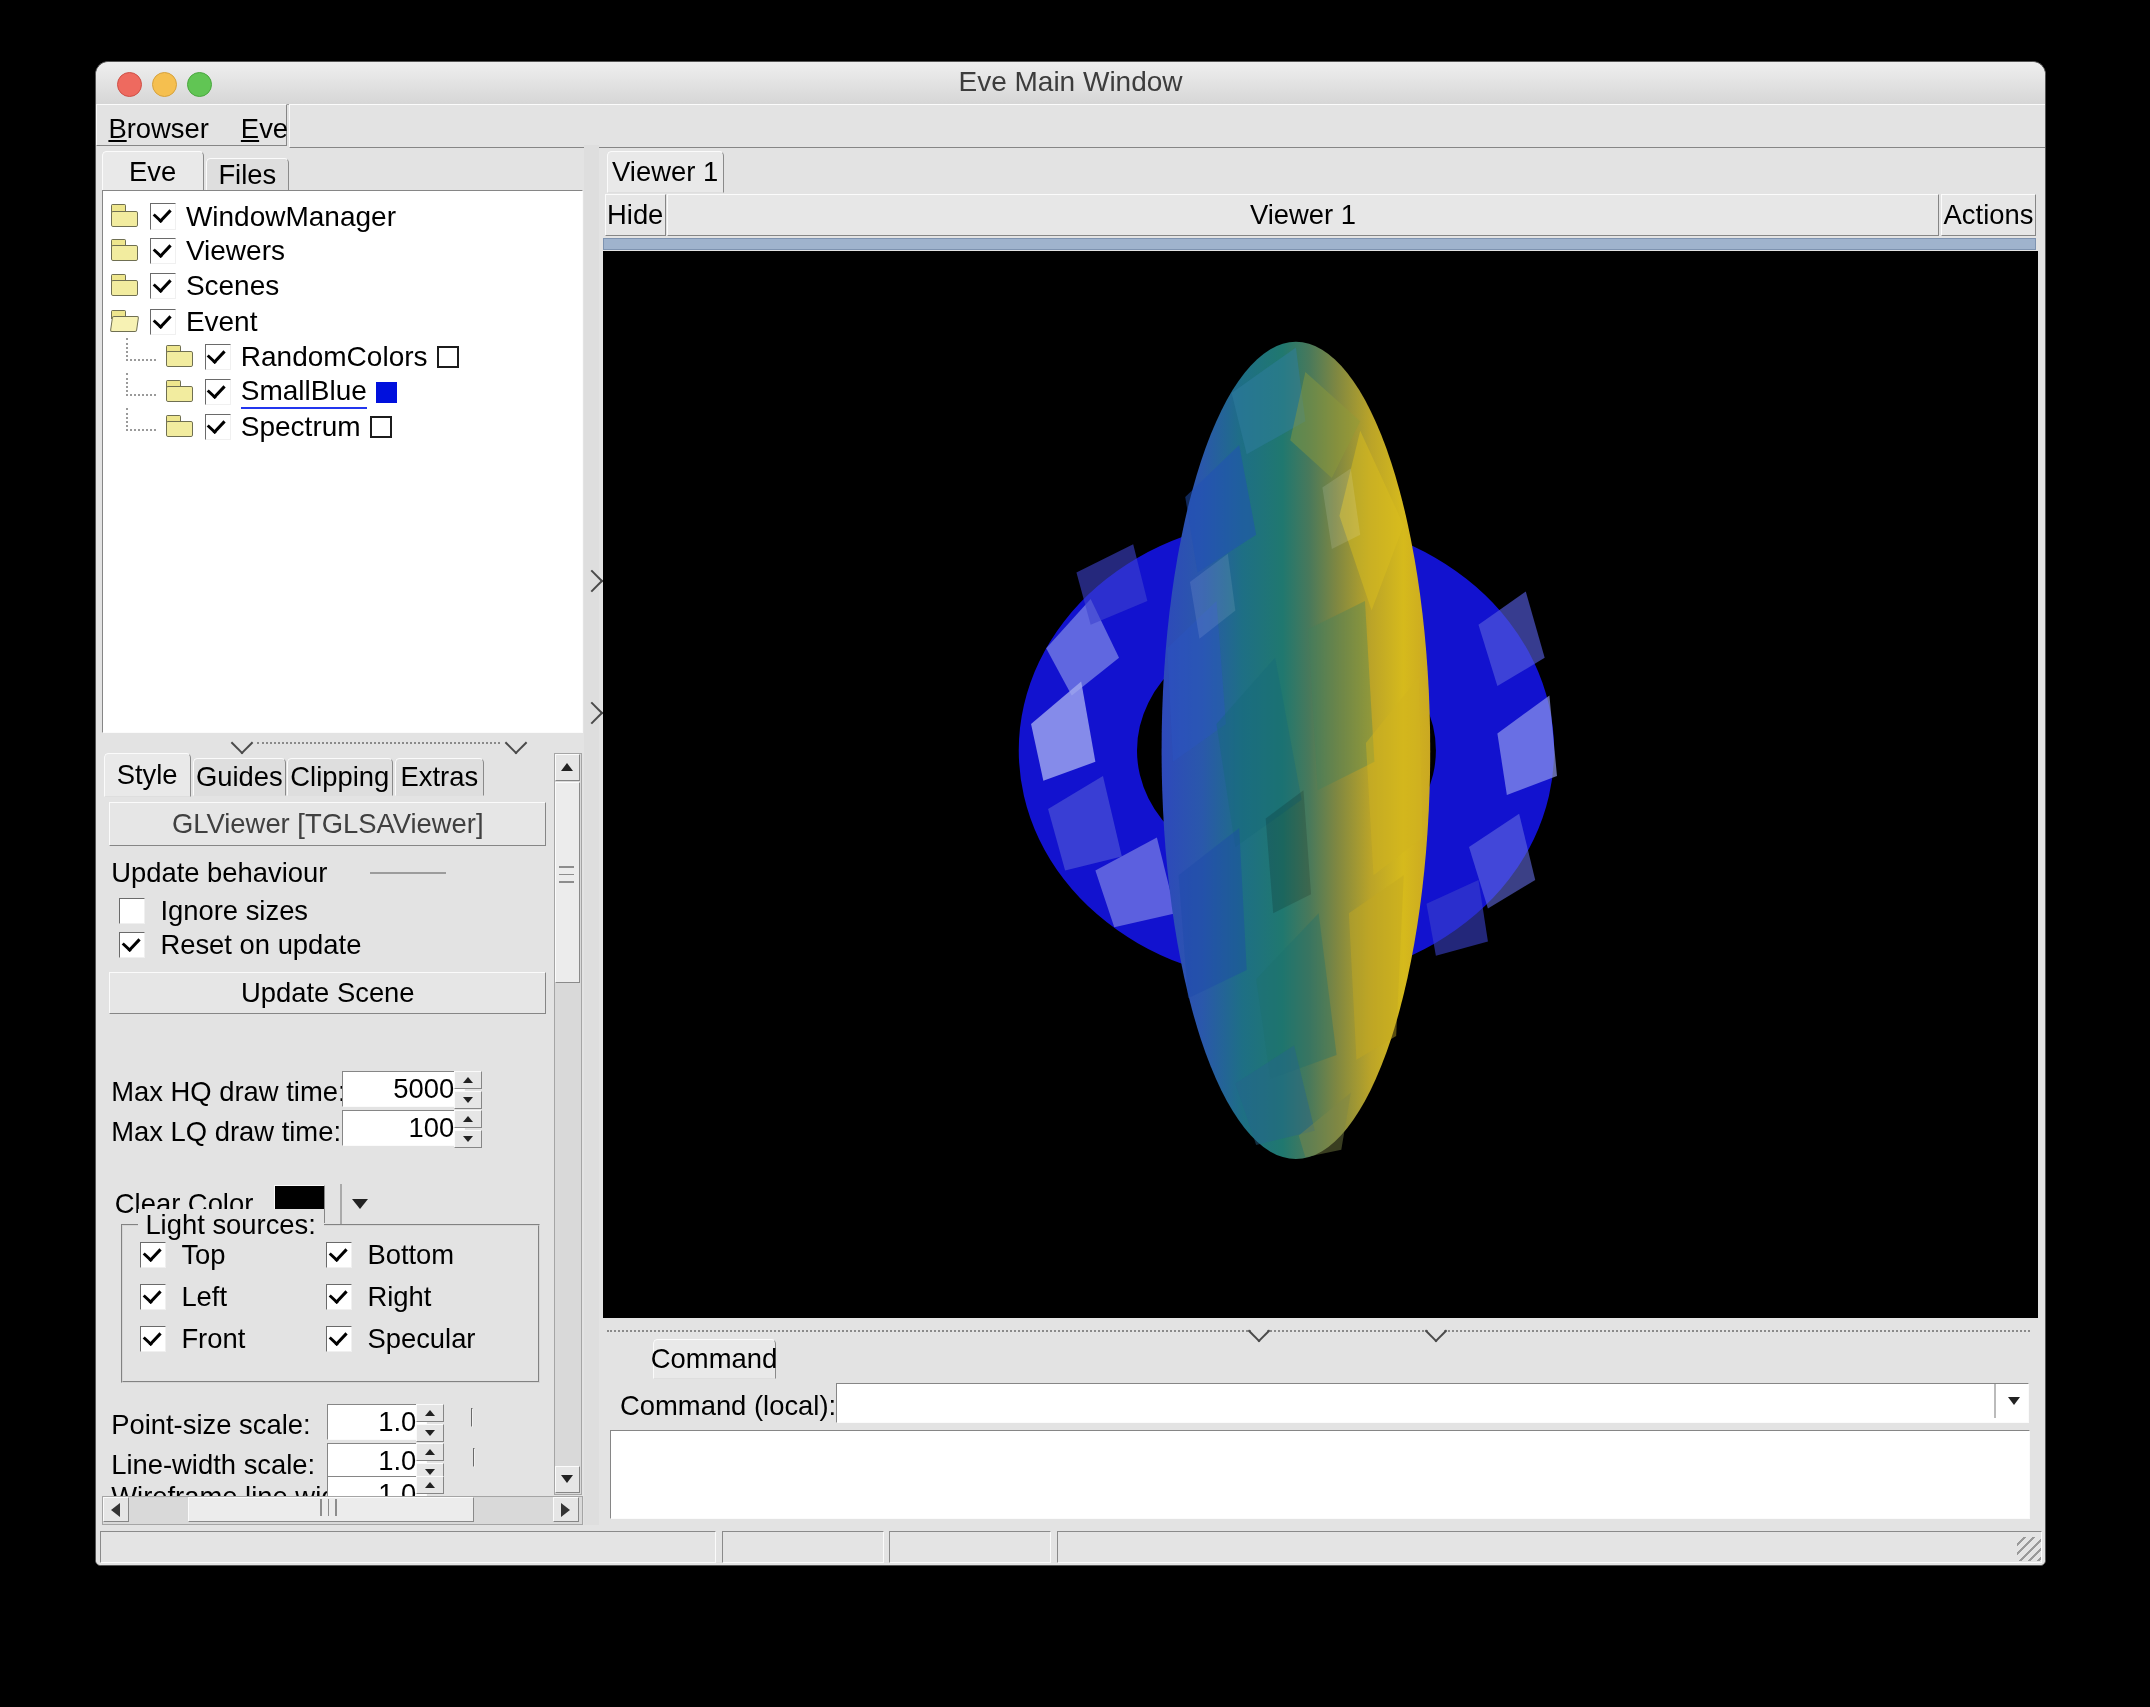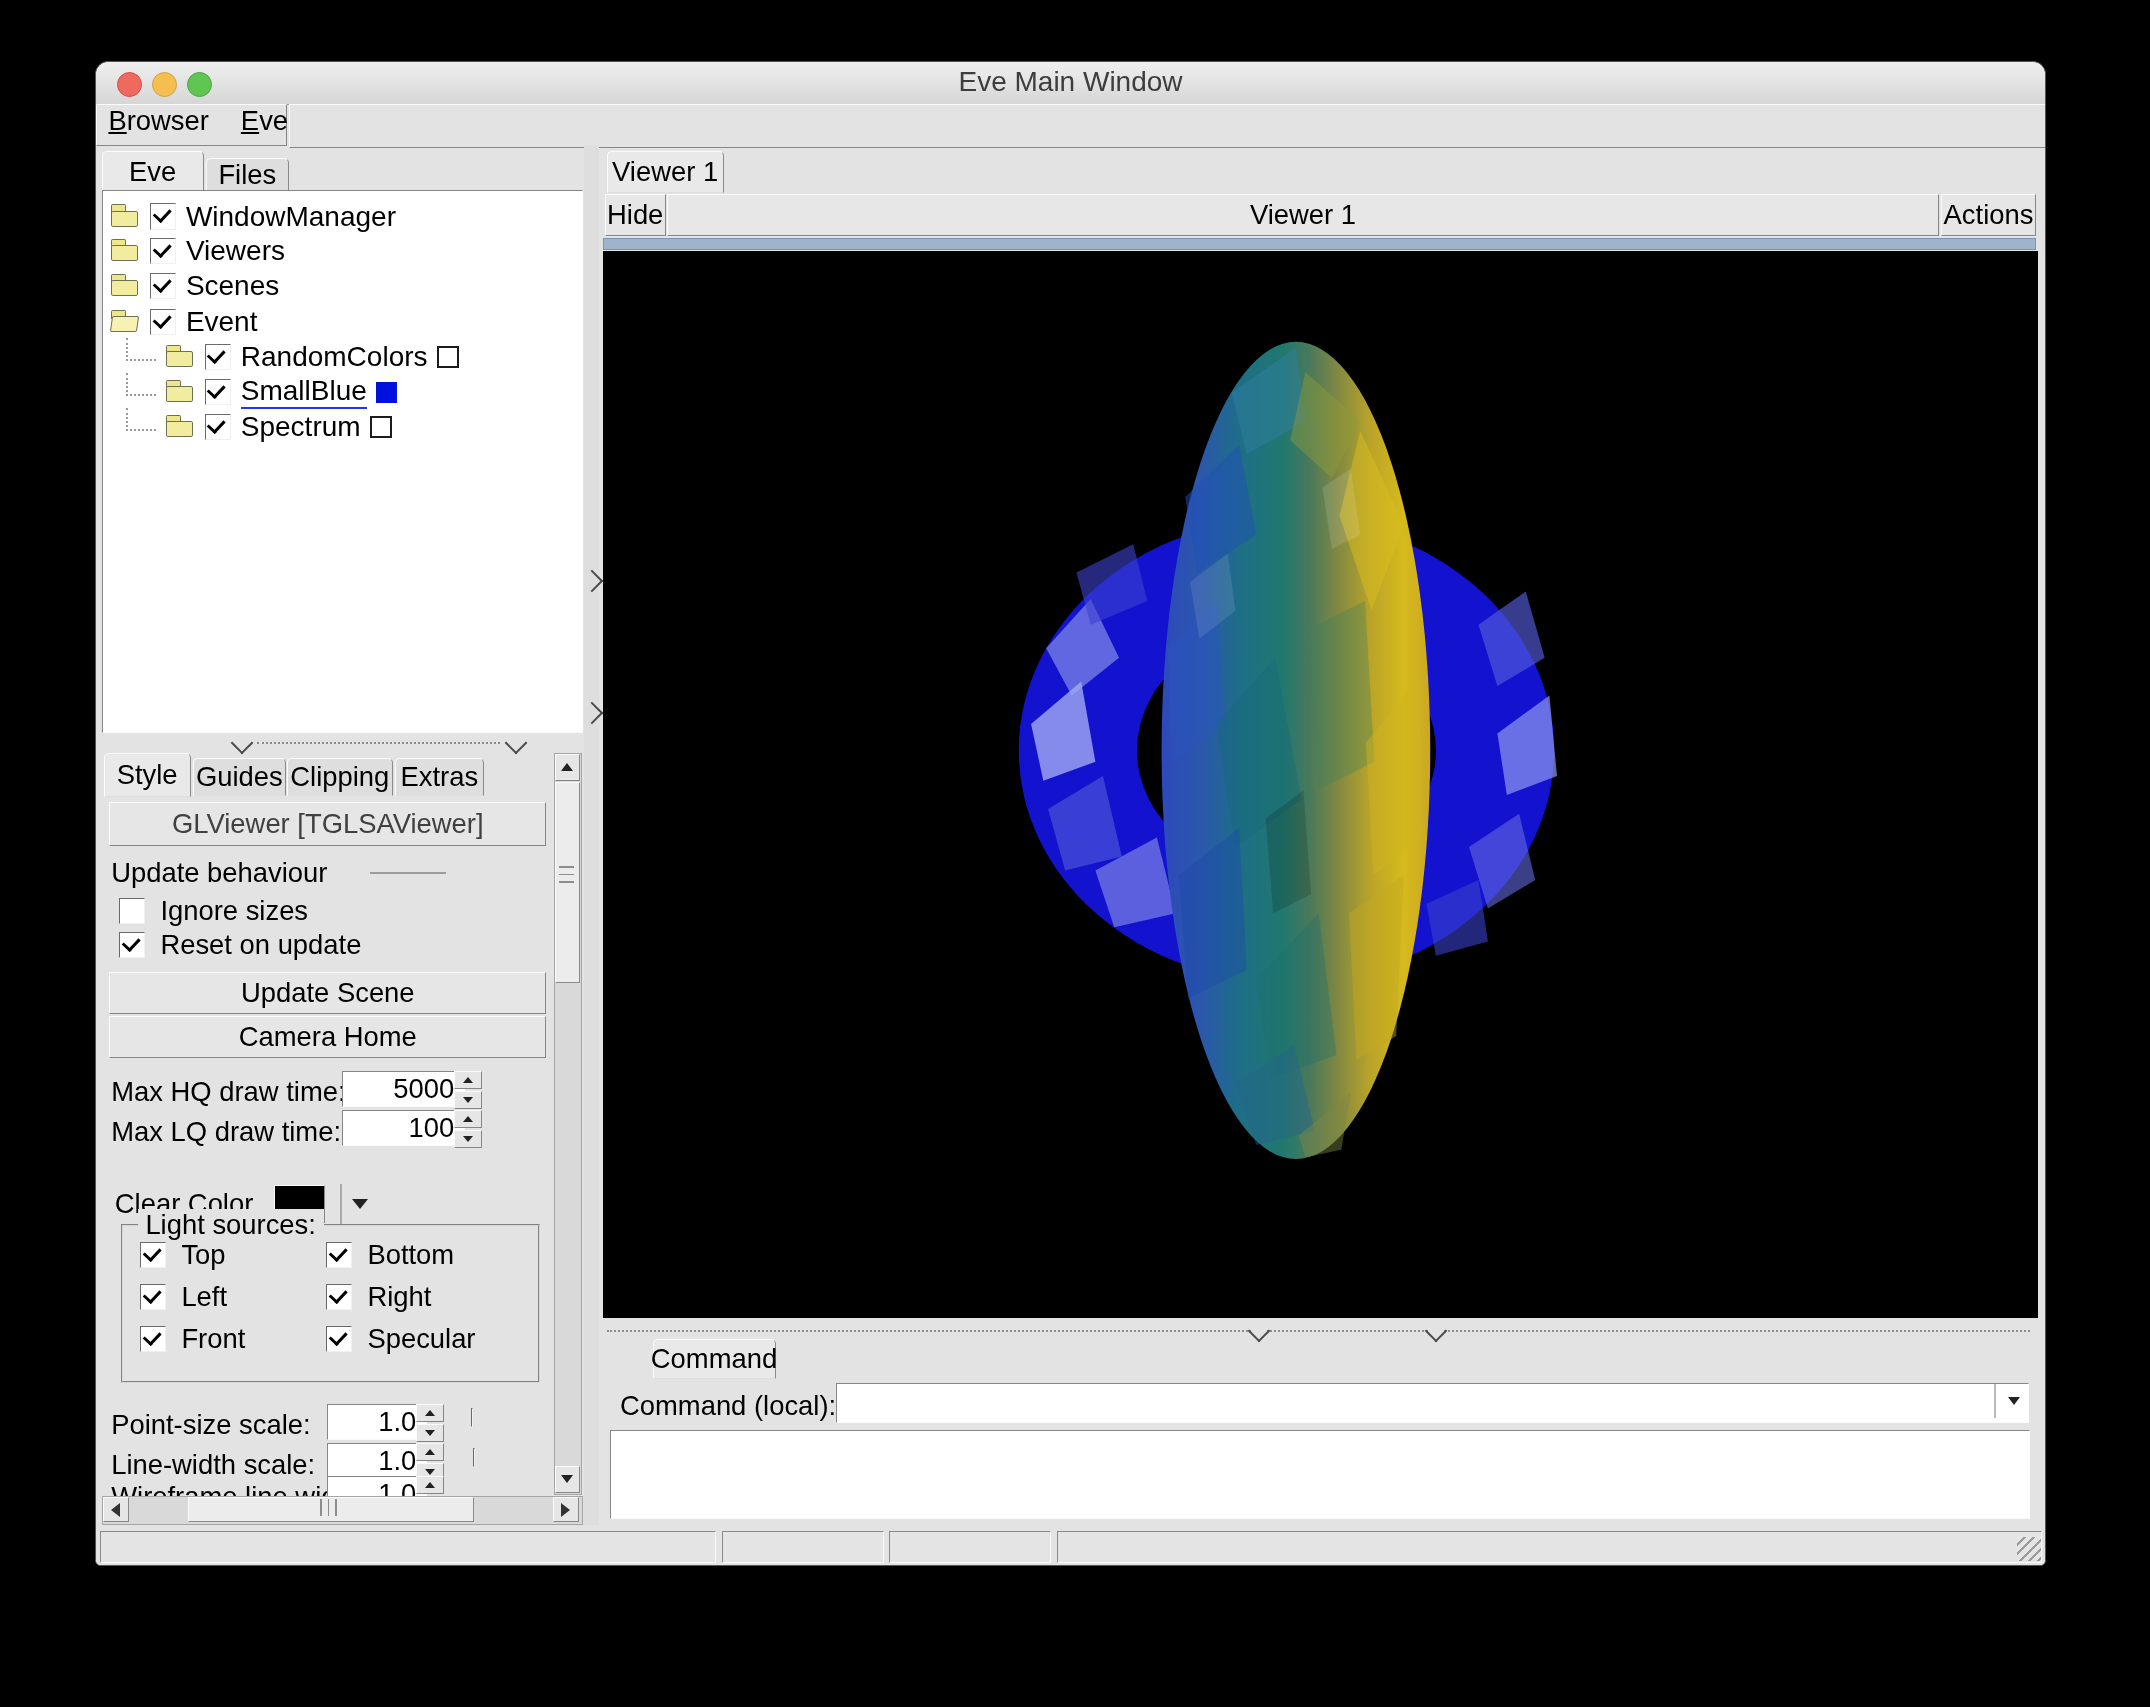--- a/index.html
+++ b/index.html
@@ -67,21 +67,21 @@
 <div class="screen">
   <div class="window">
 
     <div class="titlebar">
       <div class="light" style="left:21px;background:#ee6a5f;border:0.9px solid #ce5047;"></div>
       <div class="light" style="left:56px;background:#f5bf4f;border:0.9px solid #d5a13d;"></div>
       <div class="light" style="left:91px;background:#61c554;border:0.9px solid #4aa73f;"></div>
       <div class="title-text">Eve Main Window</div>
     </div>
 
-    <div class="abs raised" style="left:0;top:42px;width:191px;height:42px;background:#e3e3e3;display:flex;align-items:flex-start;gap:32px;padding-left:11.4px;box-sizing:border-box;">
+    <div class="abs raised" style="left:0;top:42px;width:191px;height:42px;background:#e3e3e3;display:flex;align-items:flex-end;gap:32px;padding-left:11.4px;box-sizing:border-box;">
       <span class="label" style="display:inline-block;text-decoration:none;"><u>B</u>rowser</span>
       <span class="label" style="display:inline-block;"><u>E</u>ve</span>
     </div>
     <div class="abs raised" style="left:193px;top:42px;width:1755px;height:42px;background:#e3e3e3;"></div>
 
     <div class="abs" style="left:3.8px;top:83px;width:485px;height:1380px;overflow:hidden;">
       <div class="tab active" style="left:1.9px;top:5.7px;width:100px;height:40px;">Eve</div>
       <div class="tab" style="left:106px;top:13.2px;width:81px;height:32px;">Files</div>
 
       
@@ -152,21 +152,20 @@
       <div class="abs" style="left:19px;top:750px;display:flex;align-items:center;gap:15px;">
         <span class="cb"></span>
         <span class="label">Ignore sizes</span>
       </div>
       <div class="abs" style="left:19px;top:784px;display:flex;align-items:center;gap:15px;">
         <span class="cb checked"></span>
         <span class="label">Reset on update</span>
       </div>
 
       <div class="abs btn raised" style="left:9.5px;top:827px;width:435px;height:40px;">Update Scene</div>
-      <div class="abs btn raised" style="left:9.5px;top:871px;width:435px;height:40px;">Camera Home</div>
 
       <div class="abs label" style="left:11.4px;top:931px;">Max HQ draw time:</div>
       <div class="entry" style="left:242px;top:926px;width:102px;height:34px;">5000</div>
       <div class="spin" style="left:354px;top:926px;">
         <span class="sbtn">
             <span class="tri-up"></span>
           </span>
         <span class="sbtn">
             <span class="tri-down"></span>
           </span>

